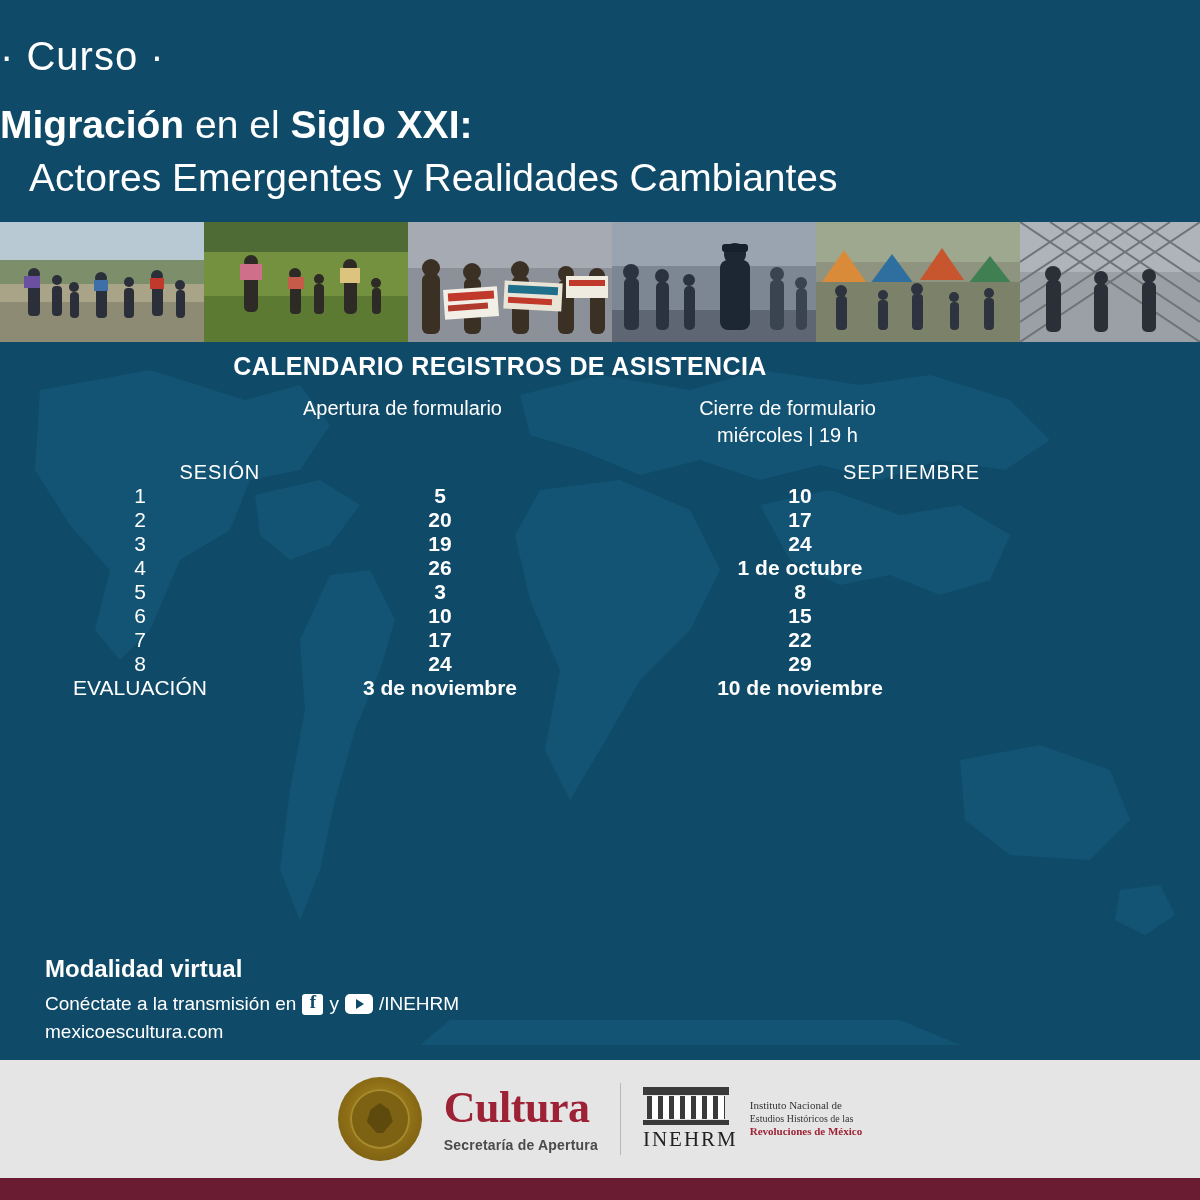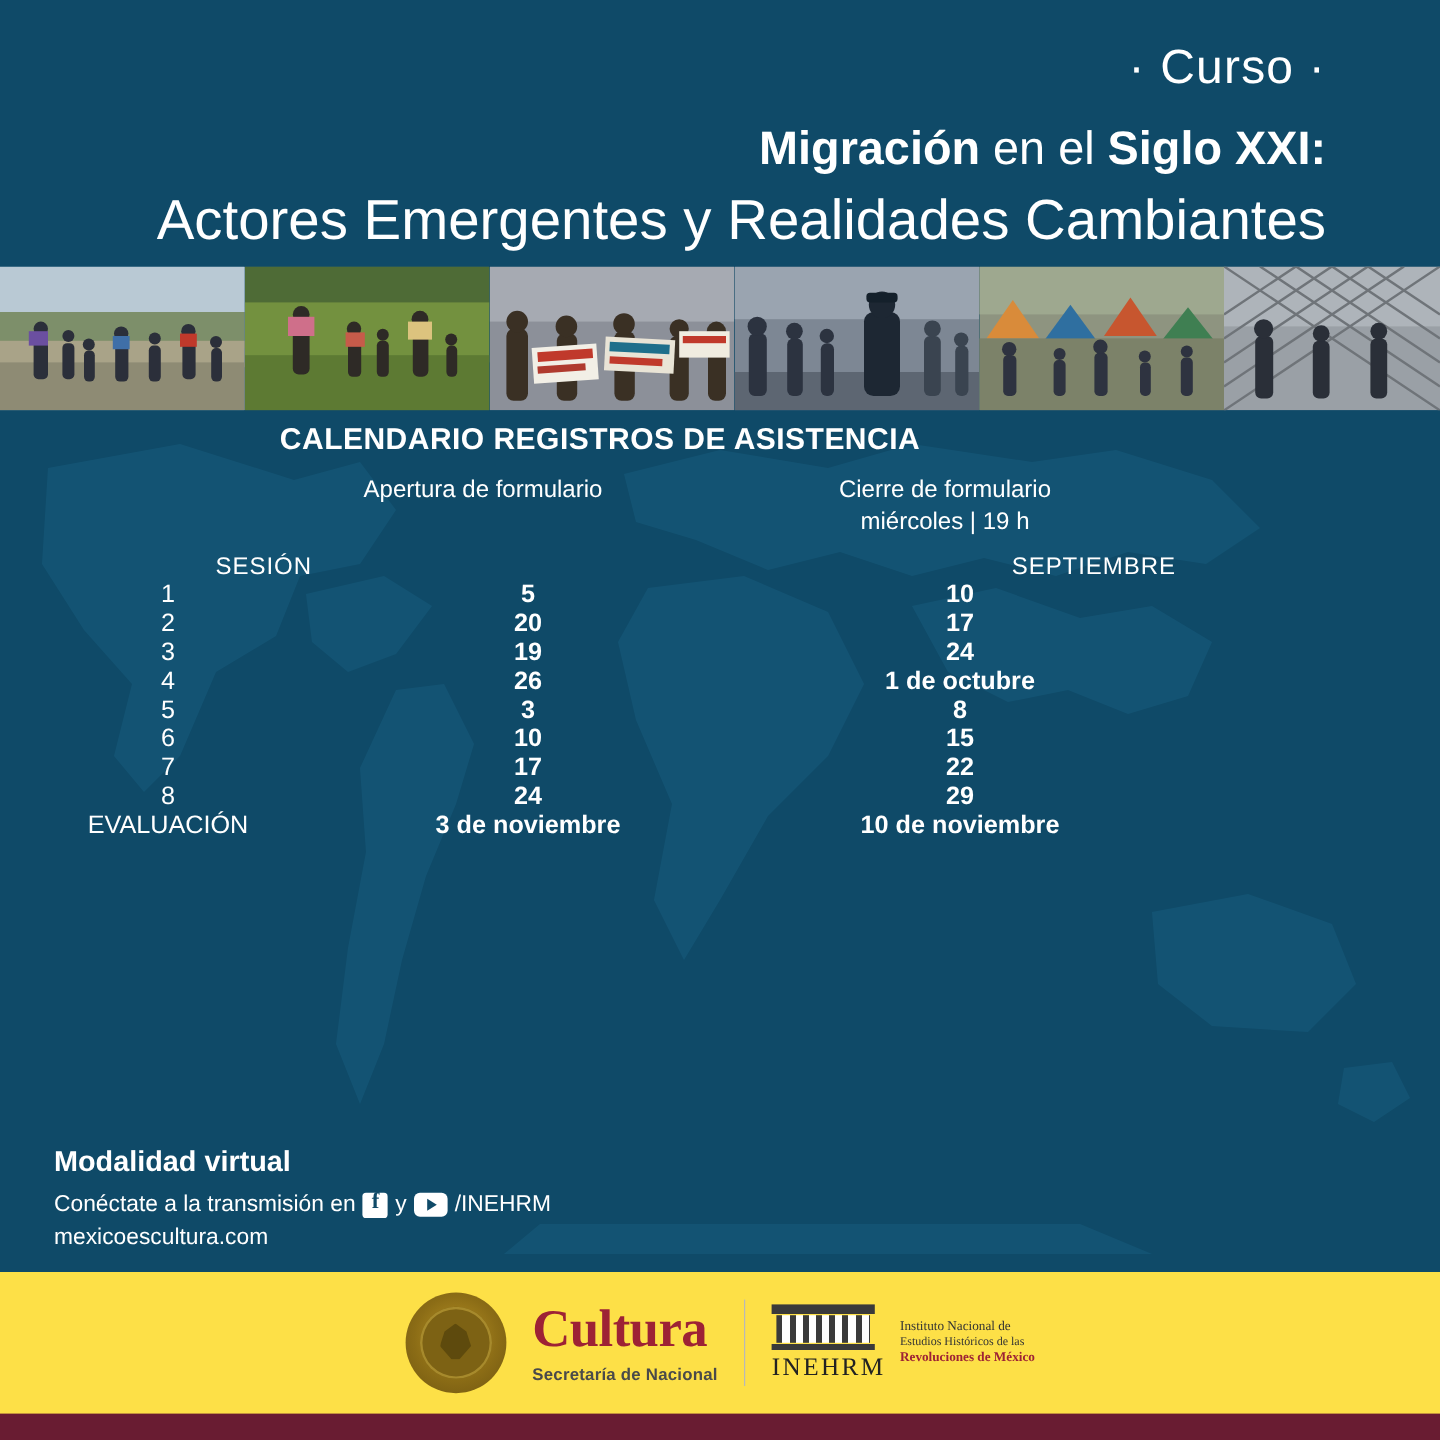--- a/index.html
+++ b/index.html
@@ -23,44 +23,44 @@
     width: 1200px; height: 730px;
     opacity: 0.30;
     pointer-events: none;
   }
 
   
   .header {
     position: relative;
     width: 1086px;
     padding-top: 34px;
-    text-align: right;
+    text-align: left;
     z-index: 2;
-    margin-left: 19px;
   }
   .curso {
     color: #ffffff;
     font-size: 40px;
     font-weight: 400;
     letter-spacing: 1px;
     margin-bottom: 22px;
   }
   .title1 {
     color: #ffffff;
     font-size: 39px;
     font-weight: 400;
     line-height: 1.25;
   }
   .title1 b { font-weight: 700; }
   .title2 {
     color: #ffffff;
-    font-size: 47px;
+    font-size: 39px;
     font-weight: 400;
     line-height: 1.25;
     margin-top: 4px;
+    padding-left: 29px;
   }
 
   
   .photostrip {
     position: absolute;
     left: 0; top: 222px;
     width: 1200px; height: 120px;
     display: flex;
     z-index: 3;
   }
@@ -206,21 +206,21 @@
     border-left: 8px solid #0f4a68;
     border-top: 5px solid transparent;
     border-bottom: 5px solid transparent;
   }
 
   
   .footer {
     position: absolute;
     left: 0; bottom: 0;
     width: 1200px; height: 140px;
-    background: #fde047;
+    background: #e5e5e5;
     z-index: 5;
   }
   .footer-inner {
     height: 118px;
     display: flex;
     align-items: center;
     justify-content: center;
     gap: 22px;
   }
   .eagle {
@@ -579,21 +579,21 @@
     <div class="mod-site">mexicoescultura.com</div>
   </div>
 
   <div class="footer">
     <div class="footer-inner">
       <div class="eagle">
         <div class="eagle-inner"></div>
       </div>
       <div class="cultura-lockup">
         <div class="cultura-word">Cultura</div>
-        <div class="cultura-sub">Secretaría de Nacional</div>
+        <div class="cultura-sub">Secretaría de Apertura</div>
       </div>
       <div class="divider"></div>
       <div class="inehrm">
         <div class="inehrm-mark">
           <div class="inehrm-building">
             <div class="roof"></div>
             <div class="cols"></div>
             <div class="base"></div>
           </div>
           <div class="inehrm-word">INEHRM</div>

